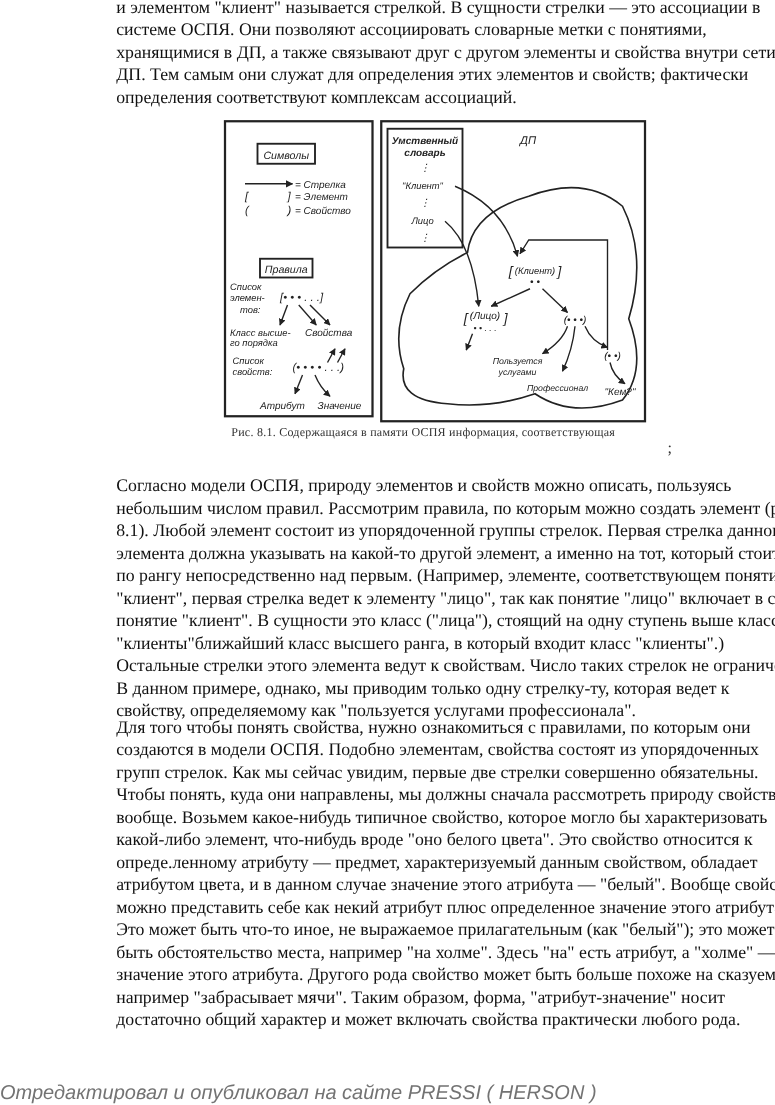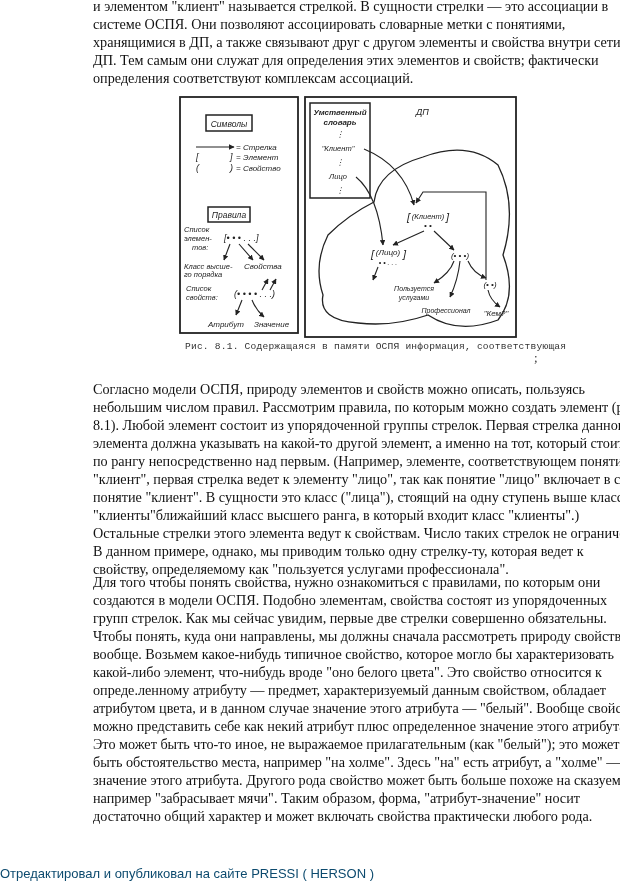--- a/index.html
+++ b/index.html
@@ -5,24 +5,24 @@
     html, body { margin: 0; padding: 0; background: #ffffff; }
     body { width: 620px; height: 884px; position: relative; overflow: hidden; font-family: "Liberation Serif", serif; color: #111; }
     .para { position: absolute; left: 93px; width: 530px; font-size: 14.2px; line-height: 18px; margin: 0; }
     .para .line { display: block; white-space: nowrap; }
     #p0 { top: -3px; }
     #p1 { top: 380px; }
     #p2 { top: 573px; }
     .figure { position: absolute; left: 178px; top: 95px; width: 340px; height: 245px; }
     .figure svg { display: block; }
     .fig-text { font-family: "Liberation Sans", sans-serif; font-style: italic; fill: #222; }
-    .caption { position: absolute; left: 185px; top: 341px; width: 345px; font-size: 9.6px; line-height: 11px; text-align: center; color: #333; letter-spacing: 0.2px; font-family: Liberation Mono, monospace; }
+    .caption { position: absolute; left: 185px; top: 341px; width: 345px; font-size: 9.6px; line-height: 11px; text-align: left; color: #333; letter-spacing: 0.2px; }
     .caption .line { display: block; white-space: nowrap; }
     .semicolon { position: absolute; left: 534px; top: 350px; font-size: 13px; color: #333; }
-    .footer { position: absolute; left: 0; top: 866px; font-family: "Liberation Sans", sans-serif; font-size: 13px; color: #0c4a6e; white-space: nowrap; }
+    .footer { position: absolute; left: 0; top: 866px; font-family: "Liberation Sans", sans-serif; font-style: italic; font-size: 16px; color: #737373; white-space: nowrap; }
   </style>
 </head>
 <body>
 
 <div class="para" id="p0">
   <span class="line">и элементом "клиент" называется стрелкой. В сущности стрелки — это ассоциации в</span>
   <span class="line">системе ОСПЯ. Они позволяют ассоциировать словарные метки с понятиями,</span>
   <span class="line">хранящимися в ДП, а также связывают друг с другом элементы и свойства внутри сети</span>
   <span class="line">ДП. Тем самым они служат для определения этих элементов и свойств; фактически</span>
   <span class="line">определения соответствуют комплексам ассоциаций.</span>

